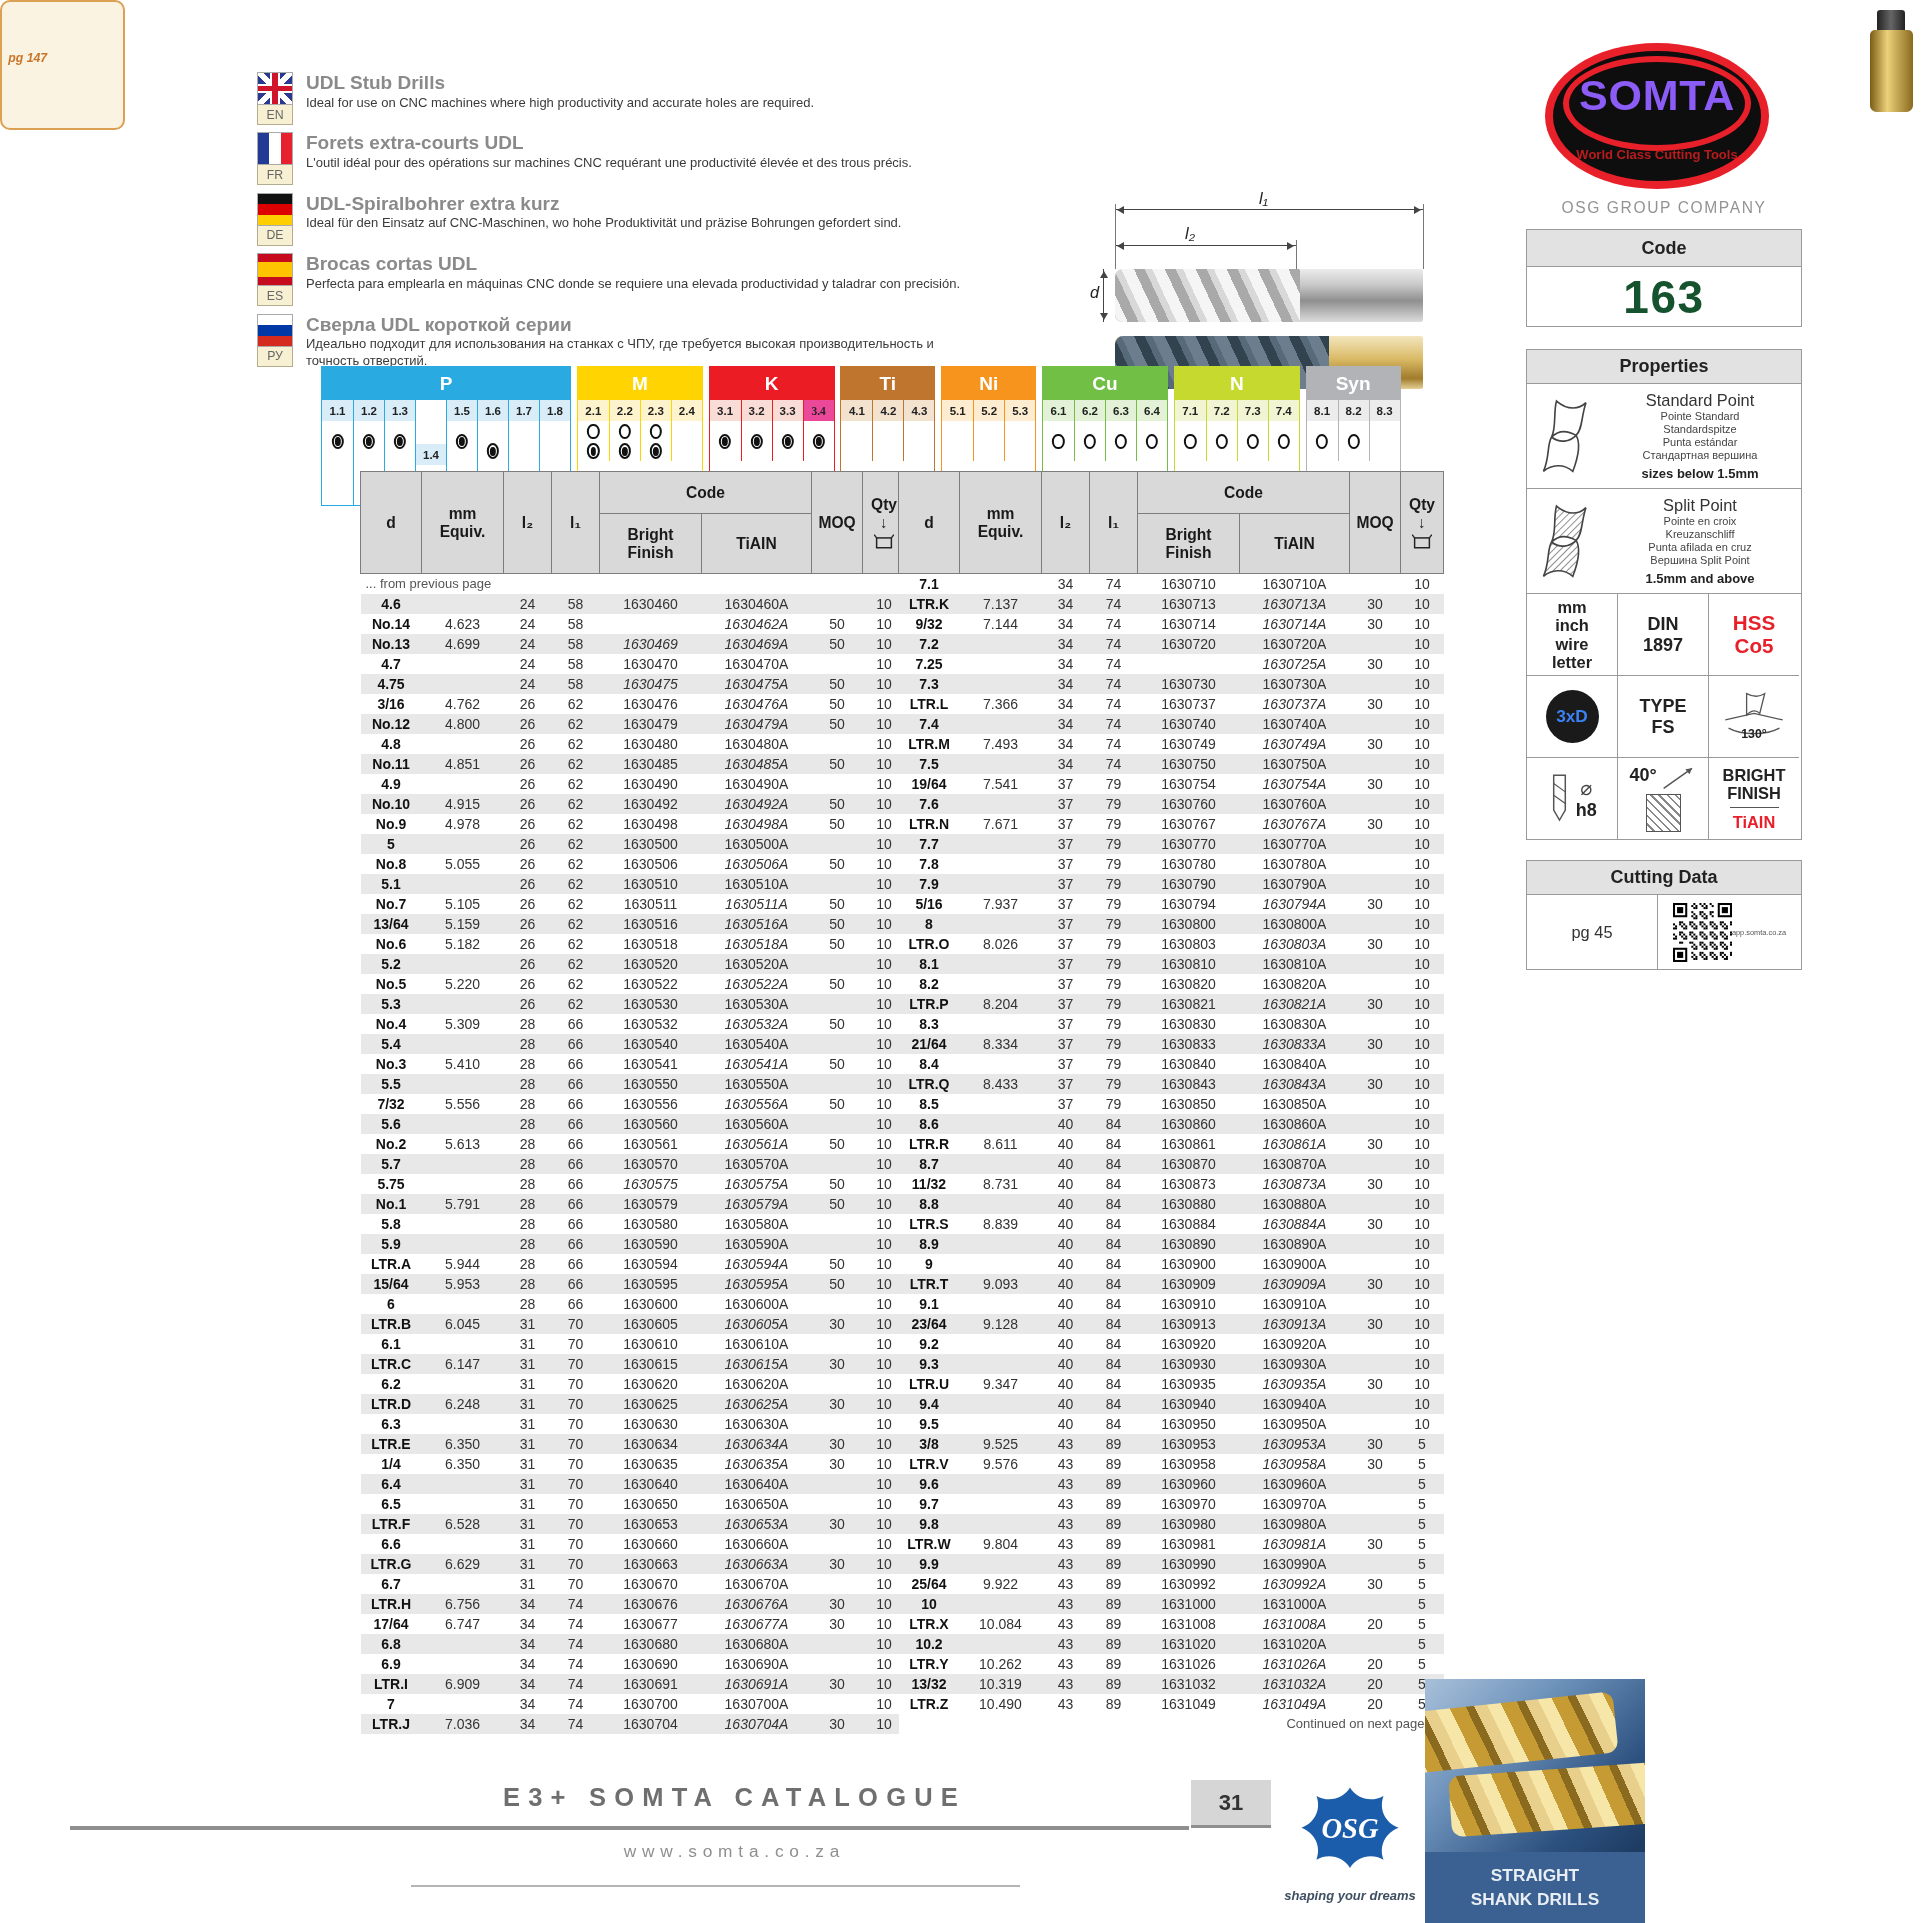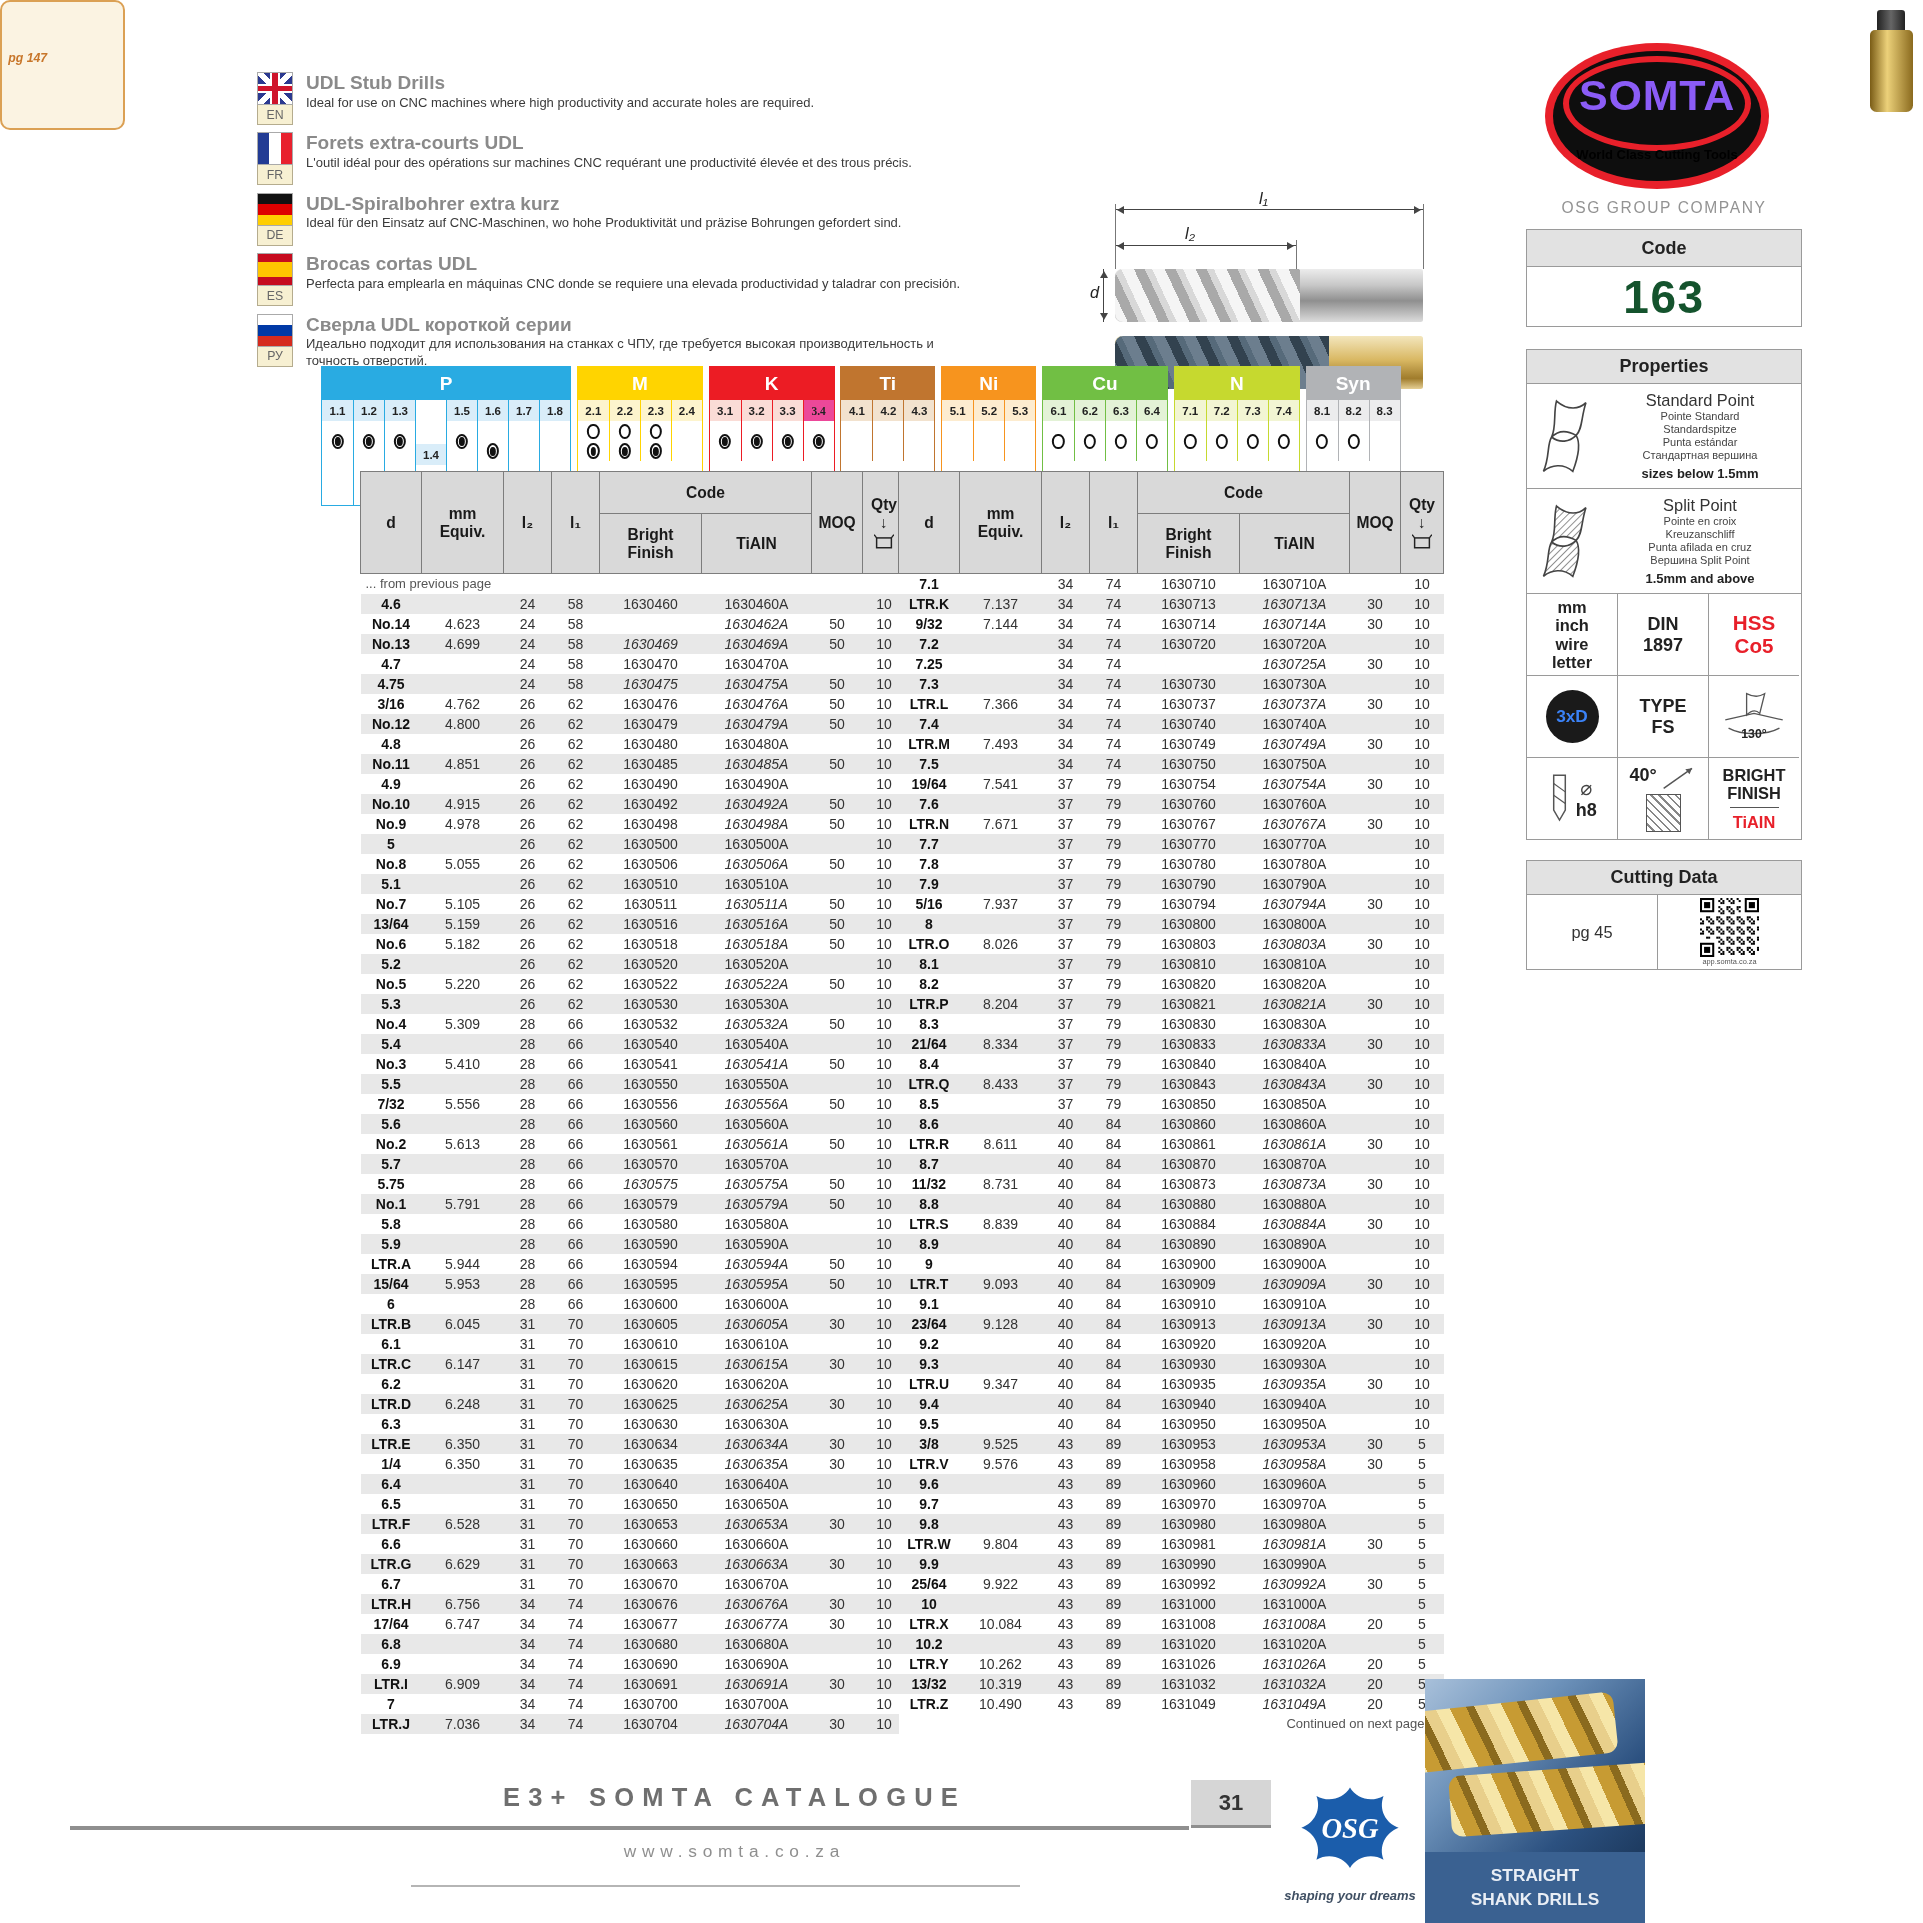--- a/index.html
+++ b/index.html
@@ -30,21 +30,21 @@
   .lang-title{font-size:19px;font-weight:bold;color:#8a8a8a;line-height:1.15;}
   .lang-text{font-size:13px;color:#3a3a3a;line-height:1.26;margin-top:0.8px;}
 
   
   #somta-logo{left:1545px;top:43px;width:224px;height:146px;}
   .somta-red{position:absolute;inset:0;background:#e8202a;border-radius:50%;}
   .somta-black{position:absolute;inset:8.2px;background:#0e0e0e;border-radius:50%;}
   .somta-ring{position:absolute;left:18px;right:18px;top:13px;bottom:38px;border:6.6px solid #e8202a;border-radius:50%;}
   .somta-word{position:absolute;left:0;right:0;top:28px;text-align:center;color:#8b5cf6;
       font-size:43px;font-weight:900;letter-spacing:0.8px;}
-  .somta-sub{position:absolute;left:0;right:0;top:104px;text-align:center;color:#000000;font-size:13px;font-weight:bold;}
+  .somta-sub{position:absolute;left:0;right:0;top:104px;text-align:center;color:#b91c1c;font-size:13px;font-weight:bold;}
   #osg-company{left:1526px;top:199px;width:276px;text-align:center;color:#939393;font-size:15.6px;letter-spacing:1.6px;}
 
   .side-box{position:absolute;left:1526px;width:276px;border:1.6px solid #9a9a9a;box-sizing:border-box;background:#fff;}
   .side-head{background:#e2e2e2;border-bottom:1.6px solid #9a9a9a;text-align:center;
       font-weight:bold;font-size:18px;line-height:33px;height:33px;}
   #code-box{top:229px;}
   #code-box .side-head{height:36px;line-height:36px;}
   #code-val{height:59px;display:flex;align-items:center;justify-content:center;
       color:#14532d;font-size:46px;font-weight:bold;letter-spacing:1.6px;}
 
@@ -66,21 +66,21 @@
   .badge-3xd{width:53px;height:53px;border-radius:50%;background:#1a1a1a;color:#3b82f6;
       display:flex;align-items:center;justify-content:center;font-size:17.3px;font-weight:bold;}
   .bf-line{width:49px;border-top:1.6px solid #555;margin:5px 0;}
   .hatch-sq{width:33px;height:36px;border:0.8px solid #555;margin-top:3.3px;
       background:repeating-linear-gradient(45deg,#fff 0 4.1px,#888 4.1px 5.8px);}
   .deg40{display:flex;align-items:flex-start;gap:5px;}
 
   #cut-box{top:860px;}
   #cut-body{display:flex;height:74px;}
   #cut-pg{flex:1;display:flex;align-items:center;justify-content:center;font-size:16.4px;color:#333;border-right:1.6px solid #9a9a9a;}
-  #cut-qr{flex:1.1;display:flex;flex-direction:column;align-items:center;justify-content:center;}
+  #cut-qr{flex:1.1;display:flex;align-items:center;justify-content:center;}
   #qr-cap{font-size:7.4px;color:#555;margin-top:0.8px;}
 
   #promo-box{left:1526px;top:993px;width:125px;height:130px;border:2.5px solid #dba054;
       border-radius:10px;background:#fbf3e2;box-sizing:border-box;}
   #promo-pg{position:absolute;left:8.2px;top:51px;font-size:12.3px;font-style:italic;font-weight:bold;color:#c8762a;}
   .can{position:absolute;right:11.5px;top:10px;width:43px;height:105px;}
   .can-cap{width:28px;height:20px;margin:0 auto;background:linear-gradient(90deg,#222,#666,#222);border-radius:3.3px 3.3px 0 0;}
   .can-body{width:43px;height:82px;background:linear-gradient(90deg,#7a5c16,#e6c succeeded,#7a5c16);background:linear-gradient(90deg,#7a5c16,#ecd17a 40%,#8a6a1e);border-radius:5px 5px 6.6px 6.6px;}
 
   

